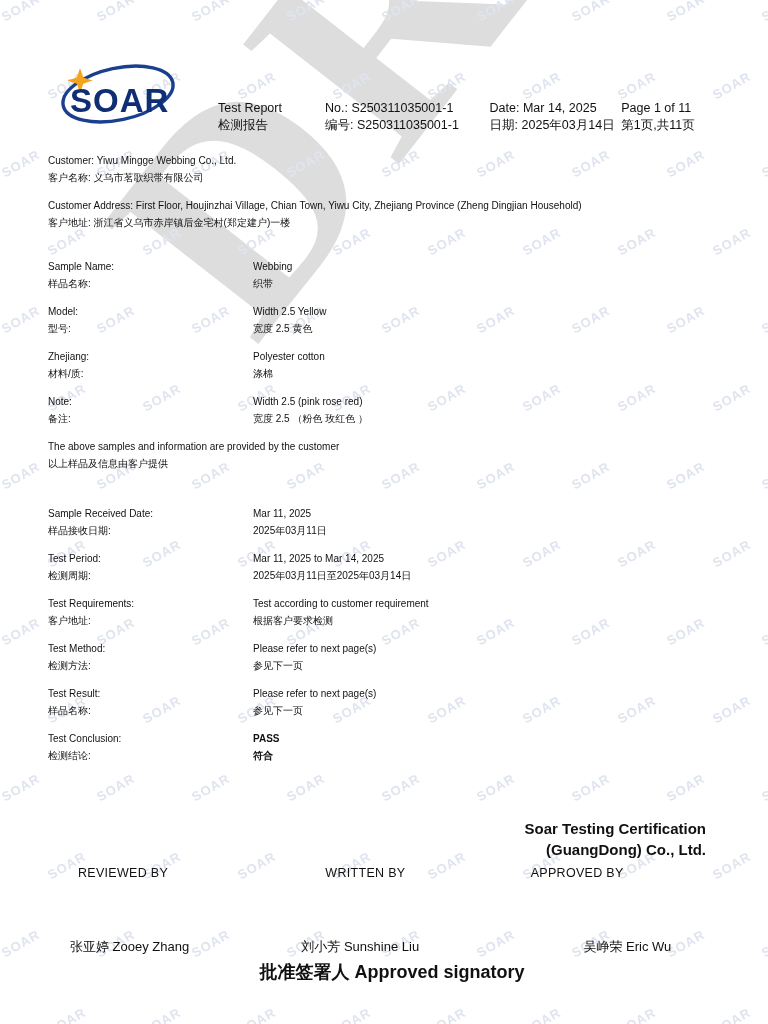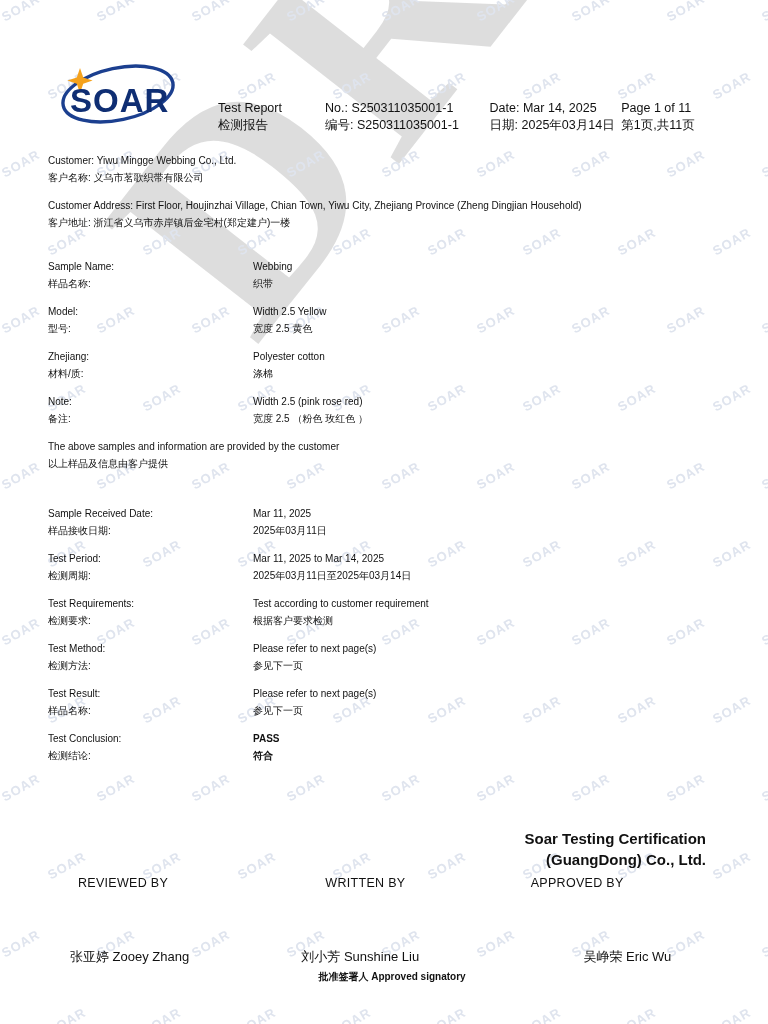--- a/index.html
+++ b/index.html
@@ -162,21 +162,21 @@
   .sig-name {
     flex: 1 1 0;
   }
   .sig-name.n1 { padding-left: 22px; }
   .sig-name.n2 { padding-left: 14px; }
   .sig-name.n3 { text-align: center; }
   .approver-line {
     margin-top: 4px;
     text-align: center;
     font-weight: 700;
-    font-size: 10px;
+    font-size: 18px;
   }
 </style>
 </head>
 <body>
 
 <div class="wm-draft">
   <div class="wm-draft-text">DRAFT</div>
 </div>
 
 <div class="wm-grid" id="wm-grid">
@@ -424,21 +424,21 @@
       </div>
       <div class="value">
         <span class="en">Mar 11, 2025 to Mar 14, 2025</span>
         <span class="cn">2025年03月11日至2025年03月14日</span>
       </div>
     </div>
 
     <div class="row">
       <div class="label">
         <span class="en">Test Requirements:</span>
-        <span class="cn">检测要求:</span>
+        <span class="cn">客户地址:</span>
       </div>
       <div class="value">
         <span class="en">Test according to customer requirement</span>
         <span class="cn">根据客户要求检测</span>
       </div>
     </div>
 
     <div class="row">
       <div class="label">
         <span class="en">Test Method:</span>

